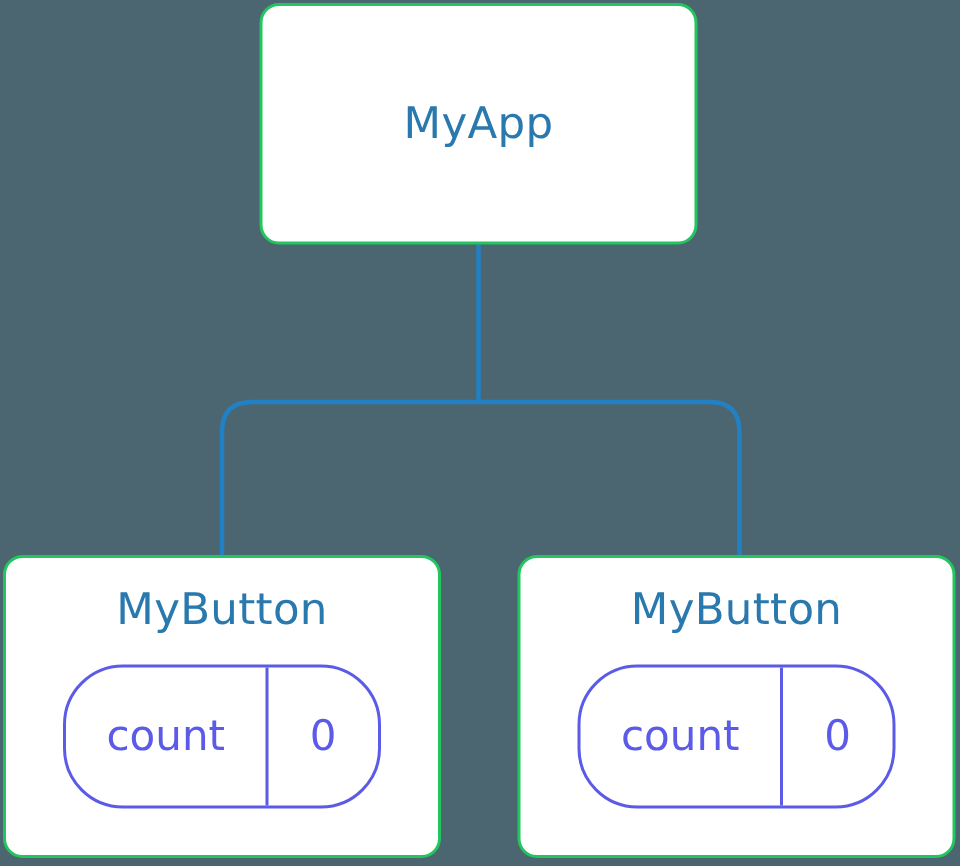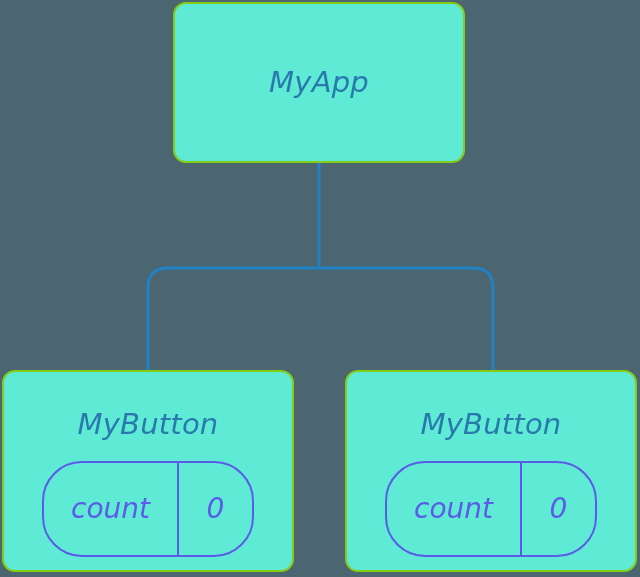--- a/index.html
+++ b/index.html
@@ -25,28 +25,27 @@
     position: absolute;
     left: 0;
     top: 0;
     width: 640px;
     height: 577px;
   }
 
   
   .node {
     position: absolute;
-    background: #5eead4;
-    border: 2px solid #84cc16;
+    background: #ffffff;
+    border: 2px solid #22c55e;
     border-radius: 13px;
     box-sizing: border-box;
     display: flex;
     flex-direction: column;
     align-items: center;
-    font-style: italic;
   }
 
   #node-app {
     left: 173px;
     top: 2px;
     width: 292px;
     height: 161px;
     justify-content: center;
   }
 
@@ -73,21 +72,21 @@
     letter-spacing: 0.2px;
     line-height: 1;
     white-space: nowrap;
   }
 
   #node-app .node-label {
     font-size: 29px;
   }
 
   .child-label {
-    margin-top: 38px;
+    margin-top: 20px;
   }
 
   
   .state-pill {
     position: relative;
     margin-top: 22px;
     width: 212px;
     height: 96px;
     border: 2px solid #5b5be8;
     border-radius: 40px;

